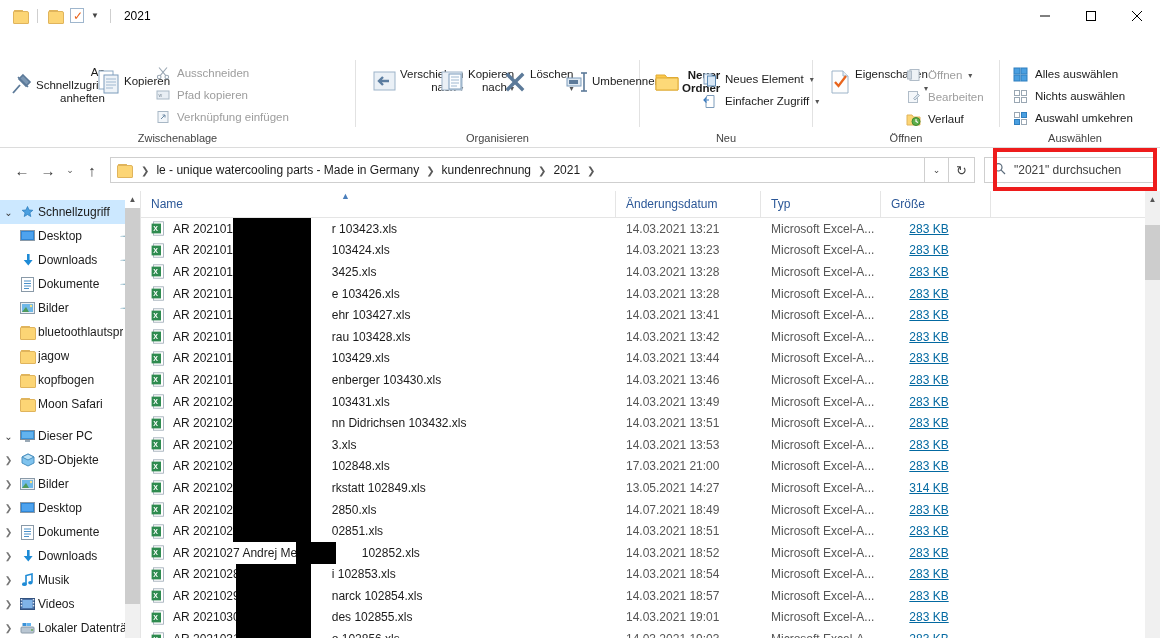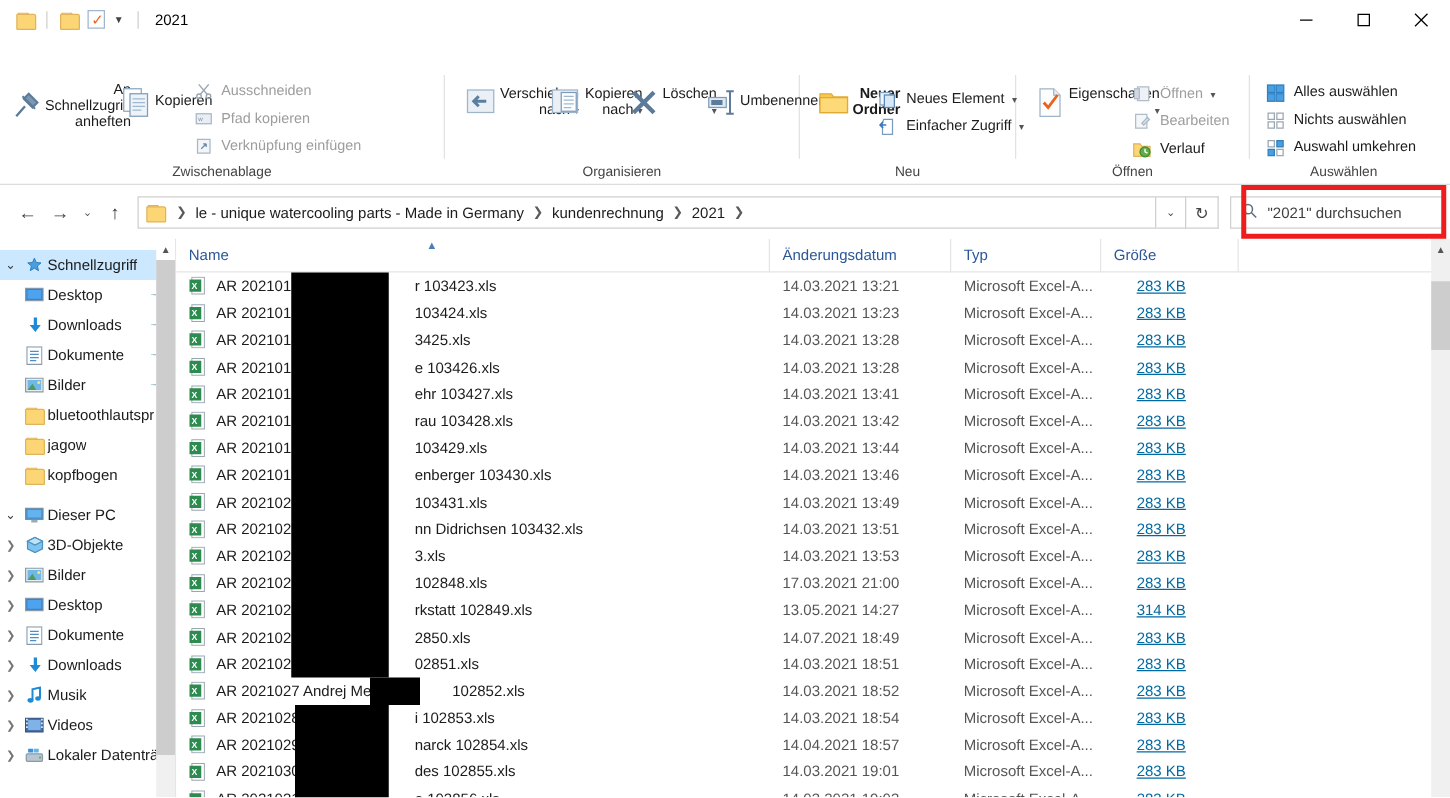--- a/index.html
+++ b/index.html
@@ -597,20 +597,27 @@
           </span>
         <span class="nav-lb">jagow</span>
       </div>
       <div class="navitem">
         <span class="twisty"></span>
         <span class="nav-ic">
             <span class="fld"></span>
           </span>
         <span class="nav-lb">kopfbogen</span>
       </div>
+      <div class="navitem">
+        <span class="twisty"></span>
+        <span class="nav-ic">
+            <span class="fld"></span>
+          </span>
+        <span class="nav-lb">Moon Safari</span>
+      </div>
 
       <div style="height:8px;"></div>
 
       <div class="navitem">
         <span class="twisty open">⌄</span>
         <span class="nav-ic">
           <svg width="15" height="13" viewBox="0 0 15 13">
               <rect x="0.5" y="0.5" width="14" height="9" fill="#3b92d8" stroke="#7d8d9b"></rect>
               <rect x="2" y="2" width="11" height="6" fill="#62b3ef"></rect>
               <rect x="5" y="10" width="5" height="2" fill="#9aa9b6"></rect>
@@ -999,21 +1006,21 @@
             <div class="c-name" style="width: 475px;">
               <span class="xls-ic"><svg width="15" height="15" viewBox="0 0 15 15">
                   <rect x="2.5" y="0.8" width="10" height="13.4" fill="#ffffff" stroke="#9aa7b3" stroke-width="0.8"></rect>
                   <rect x="0.6" y="2.6" width="9.4" height="9.8" fill="#2e8b4f"></rect>
                   <text x="2.2" y="10" font-family="Liberation Sans" font-size="7" fill="#ffffff" font-weight="bold">X</text>
                 </svg></span>
               <span class="fname">AR 2021029</span>
               <span style="display: inline-block; width: 92px;"></span>
               <span class="fname">narck 102854.xls</span>
             </div>
-            <div class="c-date" style="width: 145px;">14.04.2021 18:57</div>
+            <div class="c-date" style="width: 145px;">14.03.2021 18:57</div>
             <div class="c-type" style="width: 120px;">Microsoft Excel-A...</div>
             <div class="c-size" style="width: 110px;">283 KB</div>
           </div>
           <div class="row">
             <div class="c-name" style="width: 475px;">
               <span class="xls-ic"><svg width="15" height="15" viewBox="0 0 15 15">
                   <rect x="2.5" y="0.8" width="10" height="13.4" fill="#ffffff" stroke="#9aa7b3" stroke-width="0.8"></rect>
                   <rect x="0.6" y="2.6" width="9.4" height="9.8" fill="#2e8b4f"></rect>
                   <text x="2.2" y="10" font-family="Liberation Sans" font-size="7" fill="#ffffff" font-weight="bold">X</text>
                 </svg></span>

